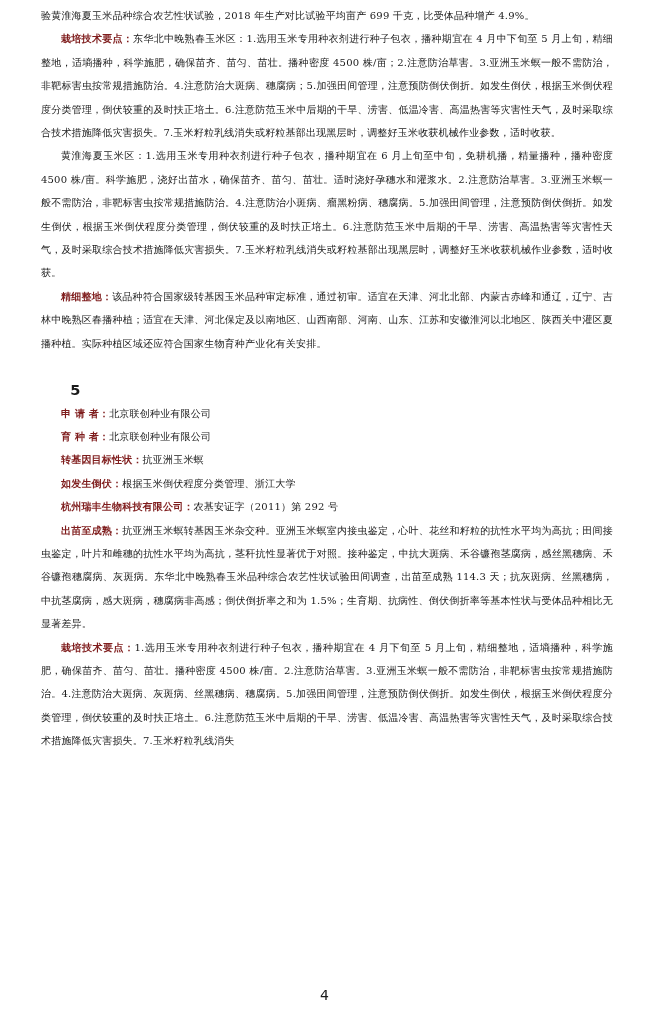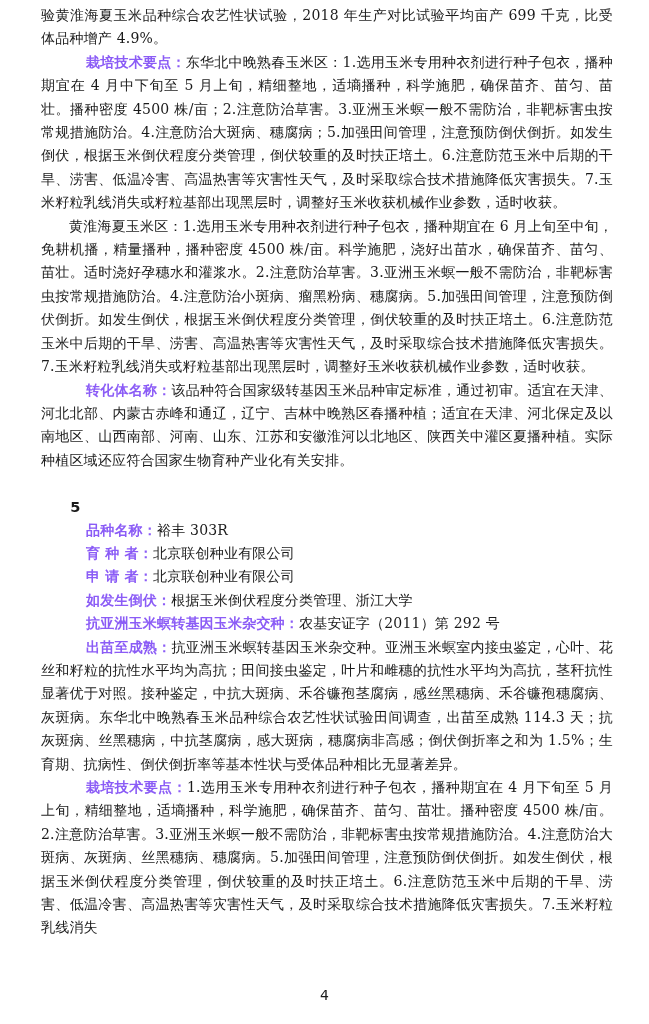--- a/index.html
+++ b/index.html
@@ -1,37 +1,37 @@
 <!DOCTYPE html>
 <html><head>
 <meta charset="utf-8">
 <style>
   html, body { margin: 0; padding: 0; background: #ffffff; }
   body { width: 649px; height: 1024px; overflow: hidden; position: relative;
     font-family: "DejaVu Serif", "Liberation Serif", serif; color: #1a1a1a; }
   .page { position: absolute; left: 41px; top: 4px; width: 572px; }
-  p { margin: 0; font-size: 14px; line-height: 23.4px; text-align: justify; letter-spacing: 0.2px; }
+  p { margin: 0; font-size: 10px; line-height: 23.4px; text-align: justify; letter-spacing: 0.2px; }
   .ind { text-indent: 2em; }
-  b.lbl { font-family: "DejaVu Sans", "Liberation Sans", sans-serif; font-weight: bold; color: #8b5cf6; margin-left: 17px; }
+  b.lbl { font-family: "DejaVu Sans", "Liberation Sans", sans-serif; font-weight: bold; color: #7f1d1d; }
   .num { font-family: "DejaVu Sans", "Liberation Sans", sans-serif; font-weight: bold; font-size: 14.6px; line-height: 23.4px; margin-top: 23px; padding-left: 2em; }
   .field { padding-left: 2em; }
   .pageno { position: absolute; top: 987px; left: 0; width: 649px; text-align: center; font-size: 14px; font-family: "DejaVu Sans", sans-serif; }
 </style>
 </head>
 <body>
 
 <div class="page">
   <p>验黄淮海夏玉米品种综合农艺性状试验，2018 年生产对比试验平均亩产 699 千克，比受体品种增产 4.9%。</p>
   <p class="ind"><b class="lbl">栽培技术要点：</b><span>东华北中晚熟春玉米区：1.选用玉米专用种衣剂进行种子包衣，播种期宜在 4 月中下旬至 5 月上旬，精细整地，适墒播种，科学施肥，确保苗齐、苗匀、苗壮。播种密度 4500 株/亩；2.注意防治草害。3.亚洲玉米螟一般不需防治，非靶标害虫按常规措施防治。4.注意防治大斑病、穗腐病；5.加强田间管理，注意预防倒伏倒折。如发生倒伏，根据玉米倒伏程度分类管理，倒伏较重的及时扶正培土。6.注意防范玉米中后期的干旱、涝害、低温冷害、高温热害等灾害性天气，及时采取综合技术措施降低灾害损失。7.玉米籽粒乳线消失或籽粒基部出现黑层时，调整好玉米收获机械作业参数，适时收获。</span></p>
   <p class="ind">黄淮海夏玉米区：1.选用玉米专用种衣剂进行种子包衣，播种期宜在 6 月上旬至中旬，免耕机播，精量播种，播种密度 4500 株/亩。科学施肥，浇好出苗水，确保苗齐、苗匀、苗壮。适时浇好孕穗水和灌浆水。2.注意防治草害。3.亚洲玉米螟一般不需防治，非靶标害虫按常规措施防治。4.注意防治小斑病、瘤黑粉病、穗腐病。5.加强田间管理，注意预防倒伏倒折。如发生倒伏，根据玉米倒伏程度分类管理，倒伏较重的及时扶正培土。6.注意防范玉米中后期的干旱、涝害、高温热害等灾害性天气，及时采取综合技术措施降低灾害损失。7.玉米籽粒乳线消失或籽粒基部出现黑层时，调整好玉米收获机械作业参数，适时收获。</p>
-  <p class="ind"><b class="lbl">转化体名称：</b><span>该品种符合国家级转基因玉米品种审定标准，通过初审。适宜在天津、河北北部、内蒙古赤峰和通辽，辽宁、吉林中晚熟区春播种植；适宜在天津、河北保定及以南地区、山西南部、河南、山东、江苏和安徽淮河以北地区、陕西关中灌区夏播种植。实际种植区域还应符合国家生物育种产业化有关安排。</span></p>
+  <p class="ind"><b class="lbl">精细整地：</b><span>该品种符合国家级转基因玉米品种审定标准，通过初审。适宜在天津、河北北部、内蒙古赤峰和通辽，辽宁、吉林中晚熟区春播种植；适宜在天津、河北保定及以南地区、山西南部、河南、山东、江苏和安徽淮河以北地区、陕西关中灌区夏播种植。实际种植区域还应符合国家生物育种产业化有关安排。</span></p>
 
   <div class="num">5</div>
-  <p class="field"><b class="lbl">品种名称：</b><span>裕丰 303R</span></p>
+  <p class="field"><b class="lbl">申 请 者：</b><span>北京联创种业有限公司</span></p>
   <p class="field"><b class="lbl">育 种 者：</b><span>北京联创种业有限公司</span></p>
-  <p class="field"><b class="lbl">申 请 者：</b><span>北京联创种业有限公司</span></p>
+  <p class="field"><b class="lbl">转基因目标性状：</b><span>抗亚洲玉米螟</span></p>
   <p class="field"><b class="lbl">如发生倒伏：</b><span>根据玉米倒伏程度分类管理、浙江大学</span></p>
-  <p class="field"><b class="lbl">抗亚洲玉米螟转基因玉米杂交种：</b><span>农基安证字（2011）第 292 号</span></p>
+  <p class="field"><b class="lbl">杭州瑞丰生物科技有限公司：</b><span>农基安证字（2011）第 292 号</span></p>
   <p class="ind"><b class="lbl">出苗至成熟：</b><span>抗亚洲玉米螟转基因玉米杂交种。亚洲玉米螟室内接虫鉴定，心叶、花丝和籽粒的抗性水平均为高抗；田间接虫鉴定，叶片和雌穗的抗性水平均为高抗，茎秆抗性显著优于对照。接种鉴定，中抗大斑病、禾谷镰孢茎腐病，感丝黑穗病、禾谷镰孢穗腐病、灰斑病。东华北中晚熟春玉米品种综合农艺性状试验田间调查，出苗至成熟 114.3 天；抗灰斑病、丝黑穗病，中抗茎腐病，感大斑病，穗腐病非高感；倒伏倒折率之和为 1.5%；生育期、抗病性、倒伏倒折率等基本性状与受体品种相比无显著差异。</span></p>
   <p class="ind"><b class="lbl">栽培技术要点：</b><span>1.选用玉米专用种衣剂进行种子包衣，播种期宜在 4 月下旬至 5 月上旬，精细整地，适墒播种，科学施肥，确保苗齐、苗匀、苗壮。播种密度 4500 株/亩。2.注意防治草害。3.亚洲玉米螟一般不需防治，非靶标害虫按常规措施防治。4.注意防治大斑病、灰斑病、丝黑穗病、穗腐病。5.加强田间管理，注意预防倒伏倒折。如发生倒伏，根据玉米倒伏程度分类管理，倒伏较重的及时扶正培土。6.注意防范玉米中后期的干旱、涝害、低温冷害、高温热害等灾害性天气，及时采取综合技术措施降低灾害损失。7.玉米籽粒乳线消失</span></p>
 </div>
 
 <div class="pageno">4</div>
 
 </body></html>

